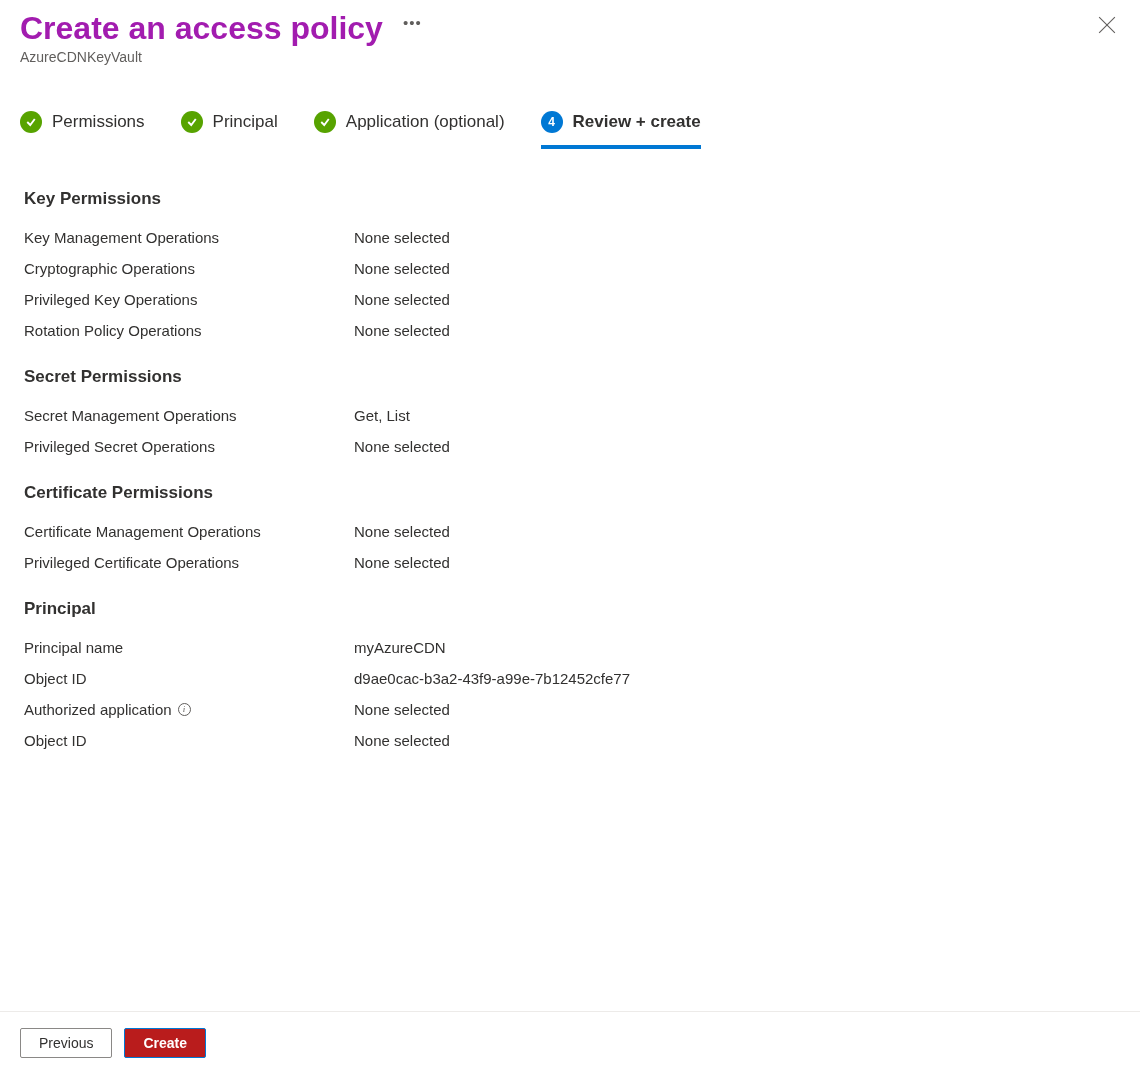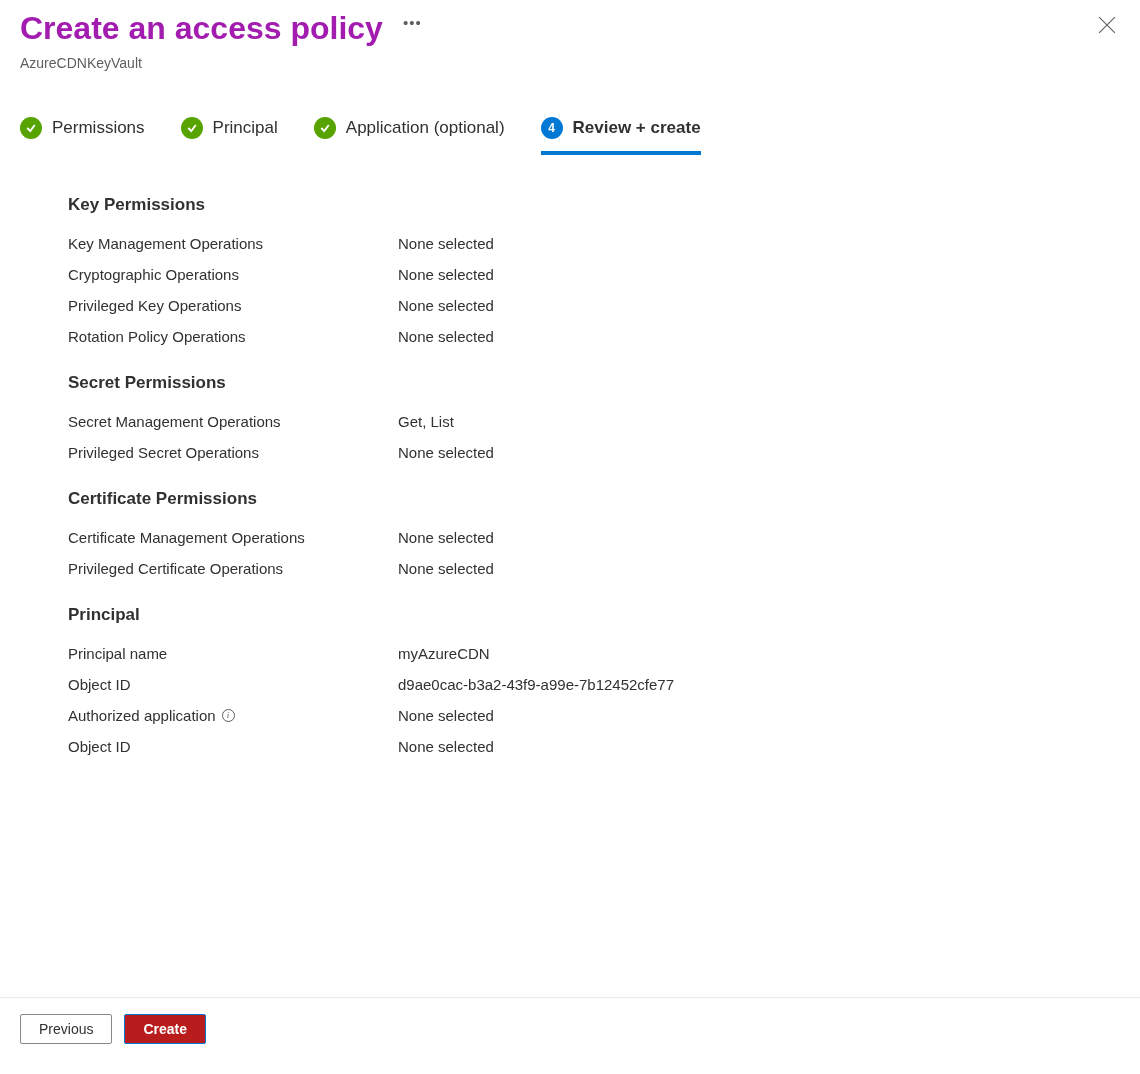--- a/index.html
+++ b/index.html
@@ -43,21 +43,21 @@
       right: 24px;
       cursor: pointer;
       width: 18px;
       height: 18px;
       color: #605e5c;
     }
     .close-btn svg { width: 100%; height: 100%; }
     .subtitle {
       font-size: 14px;
       color: #605e5c;
-      margin-top: 8px;
+      margin-top: 2px;
     }
     .steps {
       display: flex;
       align-items: center;
       gap: 36px;
       padding: 40px 0 0 20px;
     }
     .step {
       display: flex;
       align-items: center;
@@ -89,22 +89,21 @@
     }
     .step-circle svg { width: 12px; height: 12px; }
     .step-label {
       font-size: 17px;
       color: #323130;
       font-weight: 400;
       text-align: right;
     }
     .step.active .step-label { font-weight: 600; }
     .content {
-      padding: 40px 20px 0 32px;
-      margin-left: 36px;
+      padding: 40px 20px 0 24px;
     }
     .section-title {
       font-size: 17px;
       font-weight: 700;
       color: #323130;
       margin-bottom: 20px;
       margin-top: 28px;
     }
     .section-title:first-child { margin-top: 0; }
     .row {
@@ -133,21 +132,21 @@
       align-items: center;
       justify-content: center;
       font-size: 9px;
       color: #605e5c;
       font-style: italic;
       font-family: Georgia, serif;
       line-height: 1;
     }
     .footer {
       position: absolute;
-      bottom: 14px;
+      bottom: 0;
       left: 0;
       right: 0;
       border-top: 1px solid #edebe9;
       padding: 16px 20px;
       display: flex;
       gap: 12px;
       background:#fff;
     }
     .btn {
       padding: 6px 18px;

